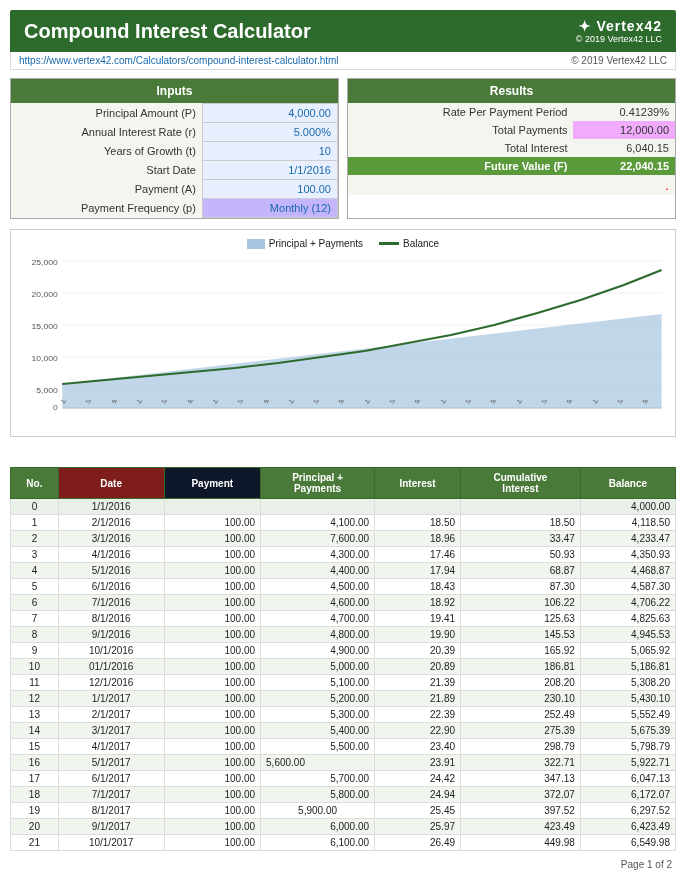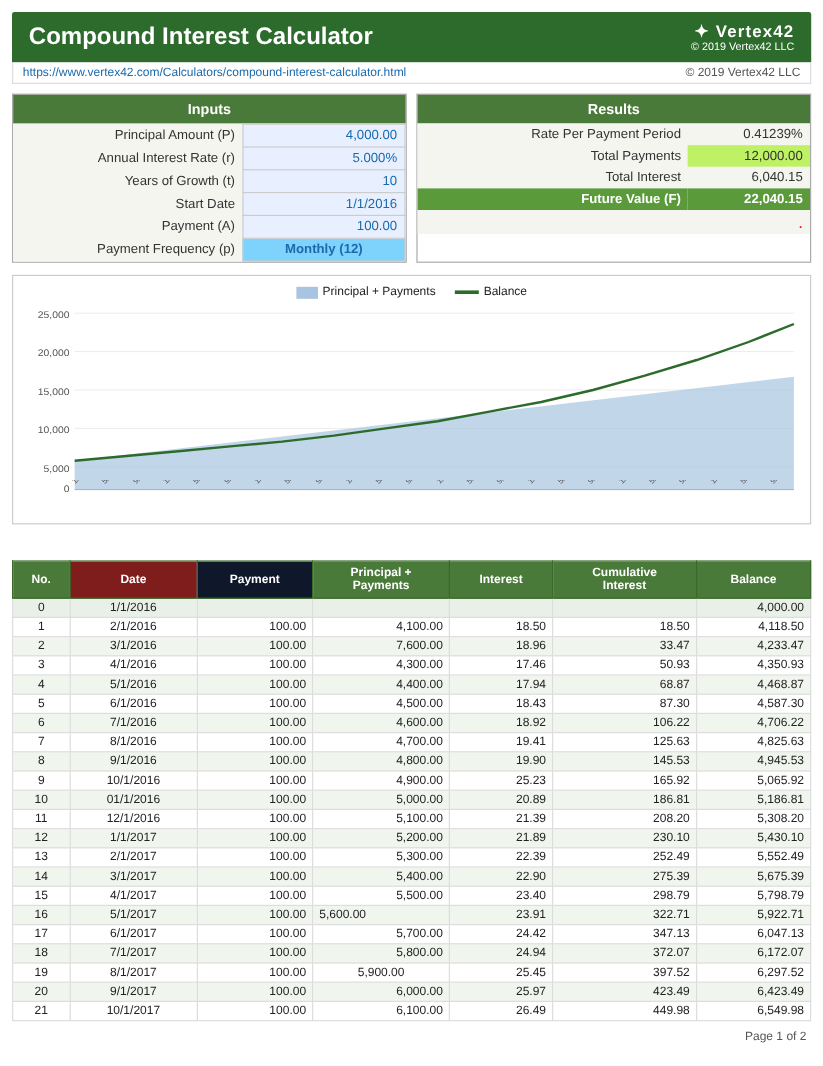--- a/index.html
+++ b/index.html
@@ -50,37 +50,37 @@
           <tr>
       <td style="text-align:right; padding:3px 6px; color:#333; font-size:11px;">Start Date</td>
       <td style="text-align:right; padding:3px 6px; color:#1a6aad; font-size:11px; background:#e8f0ff; border:1px solid #ccc; min-width:90px;">1/1/2016</td>
     </tr>
           <tr>
       <td style="text-align:right; padding:3px 6px; color:#333; font-size:11px;">Payment (A)</td>
       <td style="text-align:right; padding:3px 6px; color:#1a6aad; font-size:11px; background:#e8f0ff; border:1px solid #ccc; min-width:90px;">100.00</td>
     </tr>
           <tr>
       <td style="text-align:right; padding:3px 6px; color:#333; font-size:11px;">Payment Frequency (p)</td>
-      <td style="text-align:center; padding:3px 6px; color:#1a6aad; font-size:11px; background:#7dd3fc; border:1px solid #ccc; min-width:90px;font-weight:bold;">Monthly (12)</td>
+      <td style="text-align:right; padding:3px 6px; color:#1a6aad; font-size:11px; background:#c4b5fd; border:1px solid #ccc; min-width:90px;">Monthly (12)</td>
     </tr>
         </tbody>
     </table>
   </div>
 
   <div style="flex:1; border:1px solid #aaa;">
     <div style="background:#4a7a3a; color:#fff; text-align:center; padding:5px; font-weight:bold; font-size:12px;">Results</div>
     <table style="width:100%; border-collapse:collapse; background:#f5f5f0;">
       <tbody id="results-tbody">
           <tr>
         <td style="text-align:right; padding:3px 6px; color:#333; font-size:11px; background:#f5f5f0;">Rate Per Payment Period</td>
         <td style="text-align:right; padding:3px 6px; color:#333; font-size:11px; background:#f5f5f0;">0.41239%</td>
       </tr>
           <tr>
         <td style="text-align:right; padding:3px 6px; color:#333; font-size:11px; background:#f5f5f0;">Total Payments</td>
-        <td style="text-align:right; padding:3px 6px; color:#333; font-size:11px; background:#bef264;">12,000.00</td>
+        <td style="text-align:right; padding:3px 6px; color:#333; font-size:11px; background:#f0abfc;">12,000.00</td>
       </tr>
           <tr>
         <td style="text-align:right; padding:3px 6px; color:#333; font-size:11px; background:#f5f5f0;">Total Interest</td>
         <td style="text-align:right; padding:3px 6px; color:#333; font-size:11px; background:#f5f5f0;">6,040.15</td>
       </tr>
           <tr>
         <td style="text-align:right; padding:3px 6px; color:#fff; font-size:11px; background:#5a9a3a; font-weight:bold;">Future Value (F)</td>
         <td style="text-align:right; padding:3px 6px; color:#fff; font-size:11px; background:#5a9a3a; font-weight:bold;">22,040.15</td>
       </tr>
         </tbody>
@@ -245,21 +245,21 @@
           <td style="padding: 2px 5px; border: 1px solid rgb(221, 221, 221); font-size: 10px; text-align: right;">4,800.00</td>
           <td style="padding: 2px 5px; border: 1px solid rgb(221, 221, 221); font-size: 10px; text-align: right;">19.90</td>
           <td style="padding: 2px 5px; border: 1px solid rgb(221, 221, 221); font-size: 10px; text-align: right;">145.53</td>
           <td style="padding: 2px 5px; border: 1px solid rgb(221, 221, 221); font-size: 10px; text-align: right;">4,945.53</td>
         </tr>
         <tr style="background: rgb(255, 255, 255);">
           <td style="padding: 2px 5px; border: 1px solid rgb(221, 221, 221); font-size: 10px; text-align: center;">9</td>
           <td style="padding: 2px 5px; border: 1px solid rgb(221, 221, 221); font-size: 10px; text-align: center;">10/1/2016</td>
           <td style="padding: 2px 5px; border: 1px solid rgb(221, 221, 221); font-size: 10px; text-align: right;">100.00</td>
           <td style="padding: 2px 5px; border: 1px solid rgb(221, 221, 221); font-size: 10px; text-align: right;">4,900.00</td>
-          <td style="padding: 2px 5px; border: 1px solid rgb(221, 221, 221); font-size: 10px; text-align: right;">25.23</td>
+          <td style="padding: 2px 5px; border: 1px solid rgb(221, 221, 221); font-size: 10px; text-align: right;">20.39</td>
           <td style="padding: 2px 5px; border: 1px solid rgb(221, 221, 221); font-size: 10px; text-align: right;">165.92</td>
           <td style="padding: 2px 5px; border: 1px solid rgb(221, 221, 221); font-size: 10px; text-align: right;">5,065.92</td>
         </tr>
         <tr style="background: rgb(240, 245, 238);">
           <td style="padding: 2px 5px; border: 1px solid rgb(221, 221, 221); font-size: 10px; text-align: center;">10</td>
           <td style="padding: 2px 5px; border: 1px solid rgb(221, 221, 221); font-size: 10px; text-align: center;">01/1/2016</td>
           <td style="padding: 2px 5px; border: 1px solid rgb(221, 221, 221); font-size: 10px; text-align: right;">100.00</td>
           <td style="padding: 2px 5px; border: 1px solid rgb(221, 221, 221); font-size: 10px; text-align: right;">5,000.00</td>
           <td style="padding: 2px 5px; border: 1px solid rgb(221, 221, 221); font-size: 10px; text-align: right;">20.89</td>
           <td style="padding: 2px 5px; border: 1px solid rgb(221, 221, 221); font-size: 10px; text-align: right;">186.81</td>

